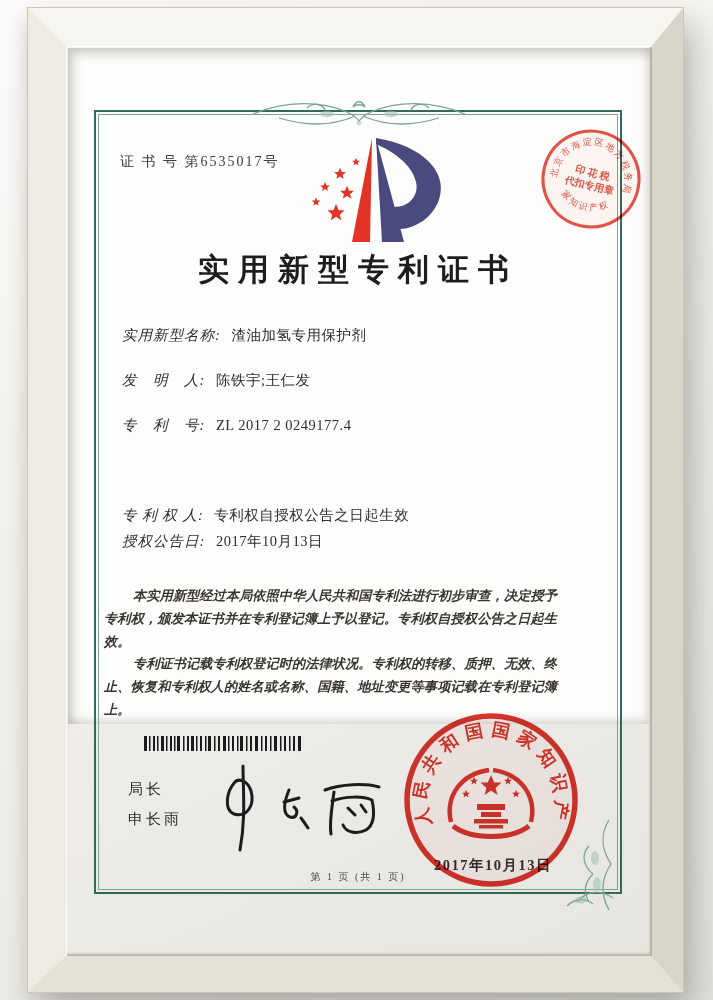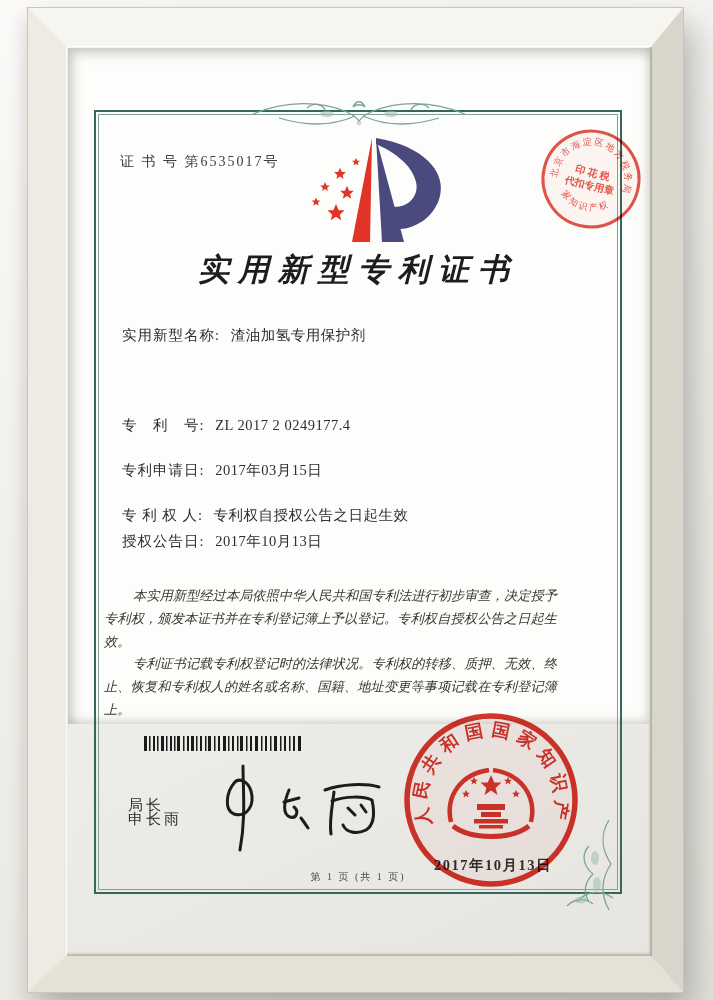--- a/index.html
+++ b/index.html
@@ -20,28 +20,28 @@
   .mat { position:relative; width:582px; height:676px; background:#fdfdfb;
          box-shadow:inset 4px 5px 12px rgba(70,64,50,.28), inset -3px -4px 10px rgba(70,64,50,.16);padding-left:24px; }
 
   .cert-border { position:absolute; left:26px; top:62px; width:528px; height:784px;
                  border:2.5px solid #34685a; }
   .cert-border::after { content:""; position:absolute; inset:2px; border:1px solid #7ba797; }
 
   .abs { position:absolute; }
   .cert-no { left:52px; top:105px; font-size:14px; letter-spacing:2px; color:#3c3c3c; }
   .title { left:26px; top:201px; width:528px; text-align:center; font-size:31px; font-weight:bold;
-           letter-spacing:9px; color:#1d1d1d;font-style:italic; }
+           letter-spacing:9px; color:#1d1d1d; }
 
   .field { left:54px; font-size:14.5px; color:#2e2e2e; white-space:nowrap; }
-  .field .flabel { letter-spacing:1px; }
+  .field .flabel { letter-spacing:1px;font-style:italic; }
   .field .fvalue { margin-left:7px; letter-spacing:.5px; }
 
   .paras { left:36px; top:537px; width:453px; font-size:13.2px; line-height:22.8px;
-           color:#38352f; text-align:justify; font-style:italic; }
+           color:#38352f; text-align:justify; font-style:italic;font-weight:bold; }
   .paras p { text-indent:2.2em; }
 
   .signer { left:60px; font-size:15px; letter-spacing:3px; color:#2c2c2c; }
 
   .seal-date { left:366px; top:808px; font-size:14.5px; font-weight:600; letter-spacing:1.5px;
                color:#2f2d2b; z-index:1; }
   .seal-svg { left:332px; top:661px; z-index:2; mix-blend-mode:multiply; opacity:.93; }
   .tax-svg { left:468px; top:76px; mix-blend-mode:multiply; opacity:.88; }
 
   .footer { left:26px; top:822px; width:528px; text-align:center; font-size:10px;
@@ -101,27 +101,27 @@
           <path transform="translate(44,75) scale(0.9)" d="M0,-10 L2.94,-3.1 L9.51,-3.1 L4.2,1.9 L5.88,8.1 L0,4.2 L-5.88,8.1 L-4.2,1.9 L-9.51,-3.1 L-2.94,-3.1 Z"></path>
         </g>
       </svg>
 
       <div class="abs title">实用新型专利证书</div>
 
       <div class="abs field" style="top:278px">
         <span class="flabel">实用新型名称:</span>
         <span class="fvalue">渣油加氢专用保护剂</span>
       </div>
+      <div class="abs field" style="top:323px">
+        <span class="flabel">发　明　人:</span>
+        <span class="fvalue">陈铁宇;王仁发</span>
+      </div>
       <div class="abs field" style="top:368px">
         <span class="flabel">专　利　号:</span>
         <span class="fvalue">ZL 2017 2 0249177.4</span>
-      </div>
-      <div class="abs field" style="top:413px">
-        <span class="flabel">专利申请日:</span>
-        <span class="fvalue">2017年03月15日</span>
       </div>
       <div class="abs field" style="top:458px">
         <span class="flabel">专 利 权 人:</span>
         <span class="fvalue">专利权自授权公告之日起生效</span>
       </div>
       <div class="abs field" style="top:484px">
         <span class="flabel">授权公告日:</span>
         <span class="fvalue">2017年10月13日</span>
       </div>
 
@@ -163,21 +163,21 @@
             <rect x="126" width="1.5" height="15"></rect>
             <rect x="130" width="3" height="15"></rect>
           <rect x="136" width="1.5" height="15"></rect>
             <rect x="140" width="2" height="15"></rect>
             <rect x="145" width="1.5" height="15"></rect>
           <rect x="149" width="2" height="15"></rect>
             <rect x="154" width="3" height="15"></rect>
         </g>
       </svg>
 
-      <div class="abs signer" style="top:748px">局长</div>
+      <div class="abs signer" style="top:732px">局长</div>
       <div class="abs signer" style="top:762px">申长雨</div>
 
       <svg class="abs" style="left:137px; top:712px;" width="190" height="98" viewBox="0 0 190 98">
         <g stroke="#1c1c1c" stroke-width="3" fill="none" stroke-linecap="round" stroke-linejoin="round">
           <path d="M30,22 C21,32 19,50 29,54 C42,58 50,45 46,31 C43,21 34,17 29,23"></path>
           <path d="M38,6 C38,30 41,58 35,90"></path>
           <path d="M84,30 C79,42 77,54 85,57 C92,59 94,51 89,47"></path>
           <path d="M79,42 L94,38"></path>
           <path d="M96,58 C99,62 101,65 103,68"></path>
           <path d="M120,30 C136,24 160,23 174,27"></path>

